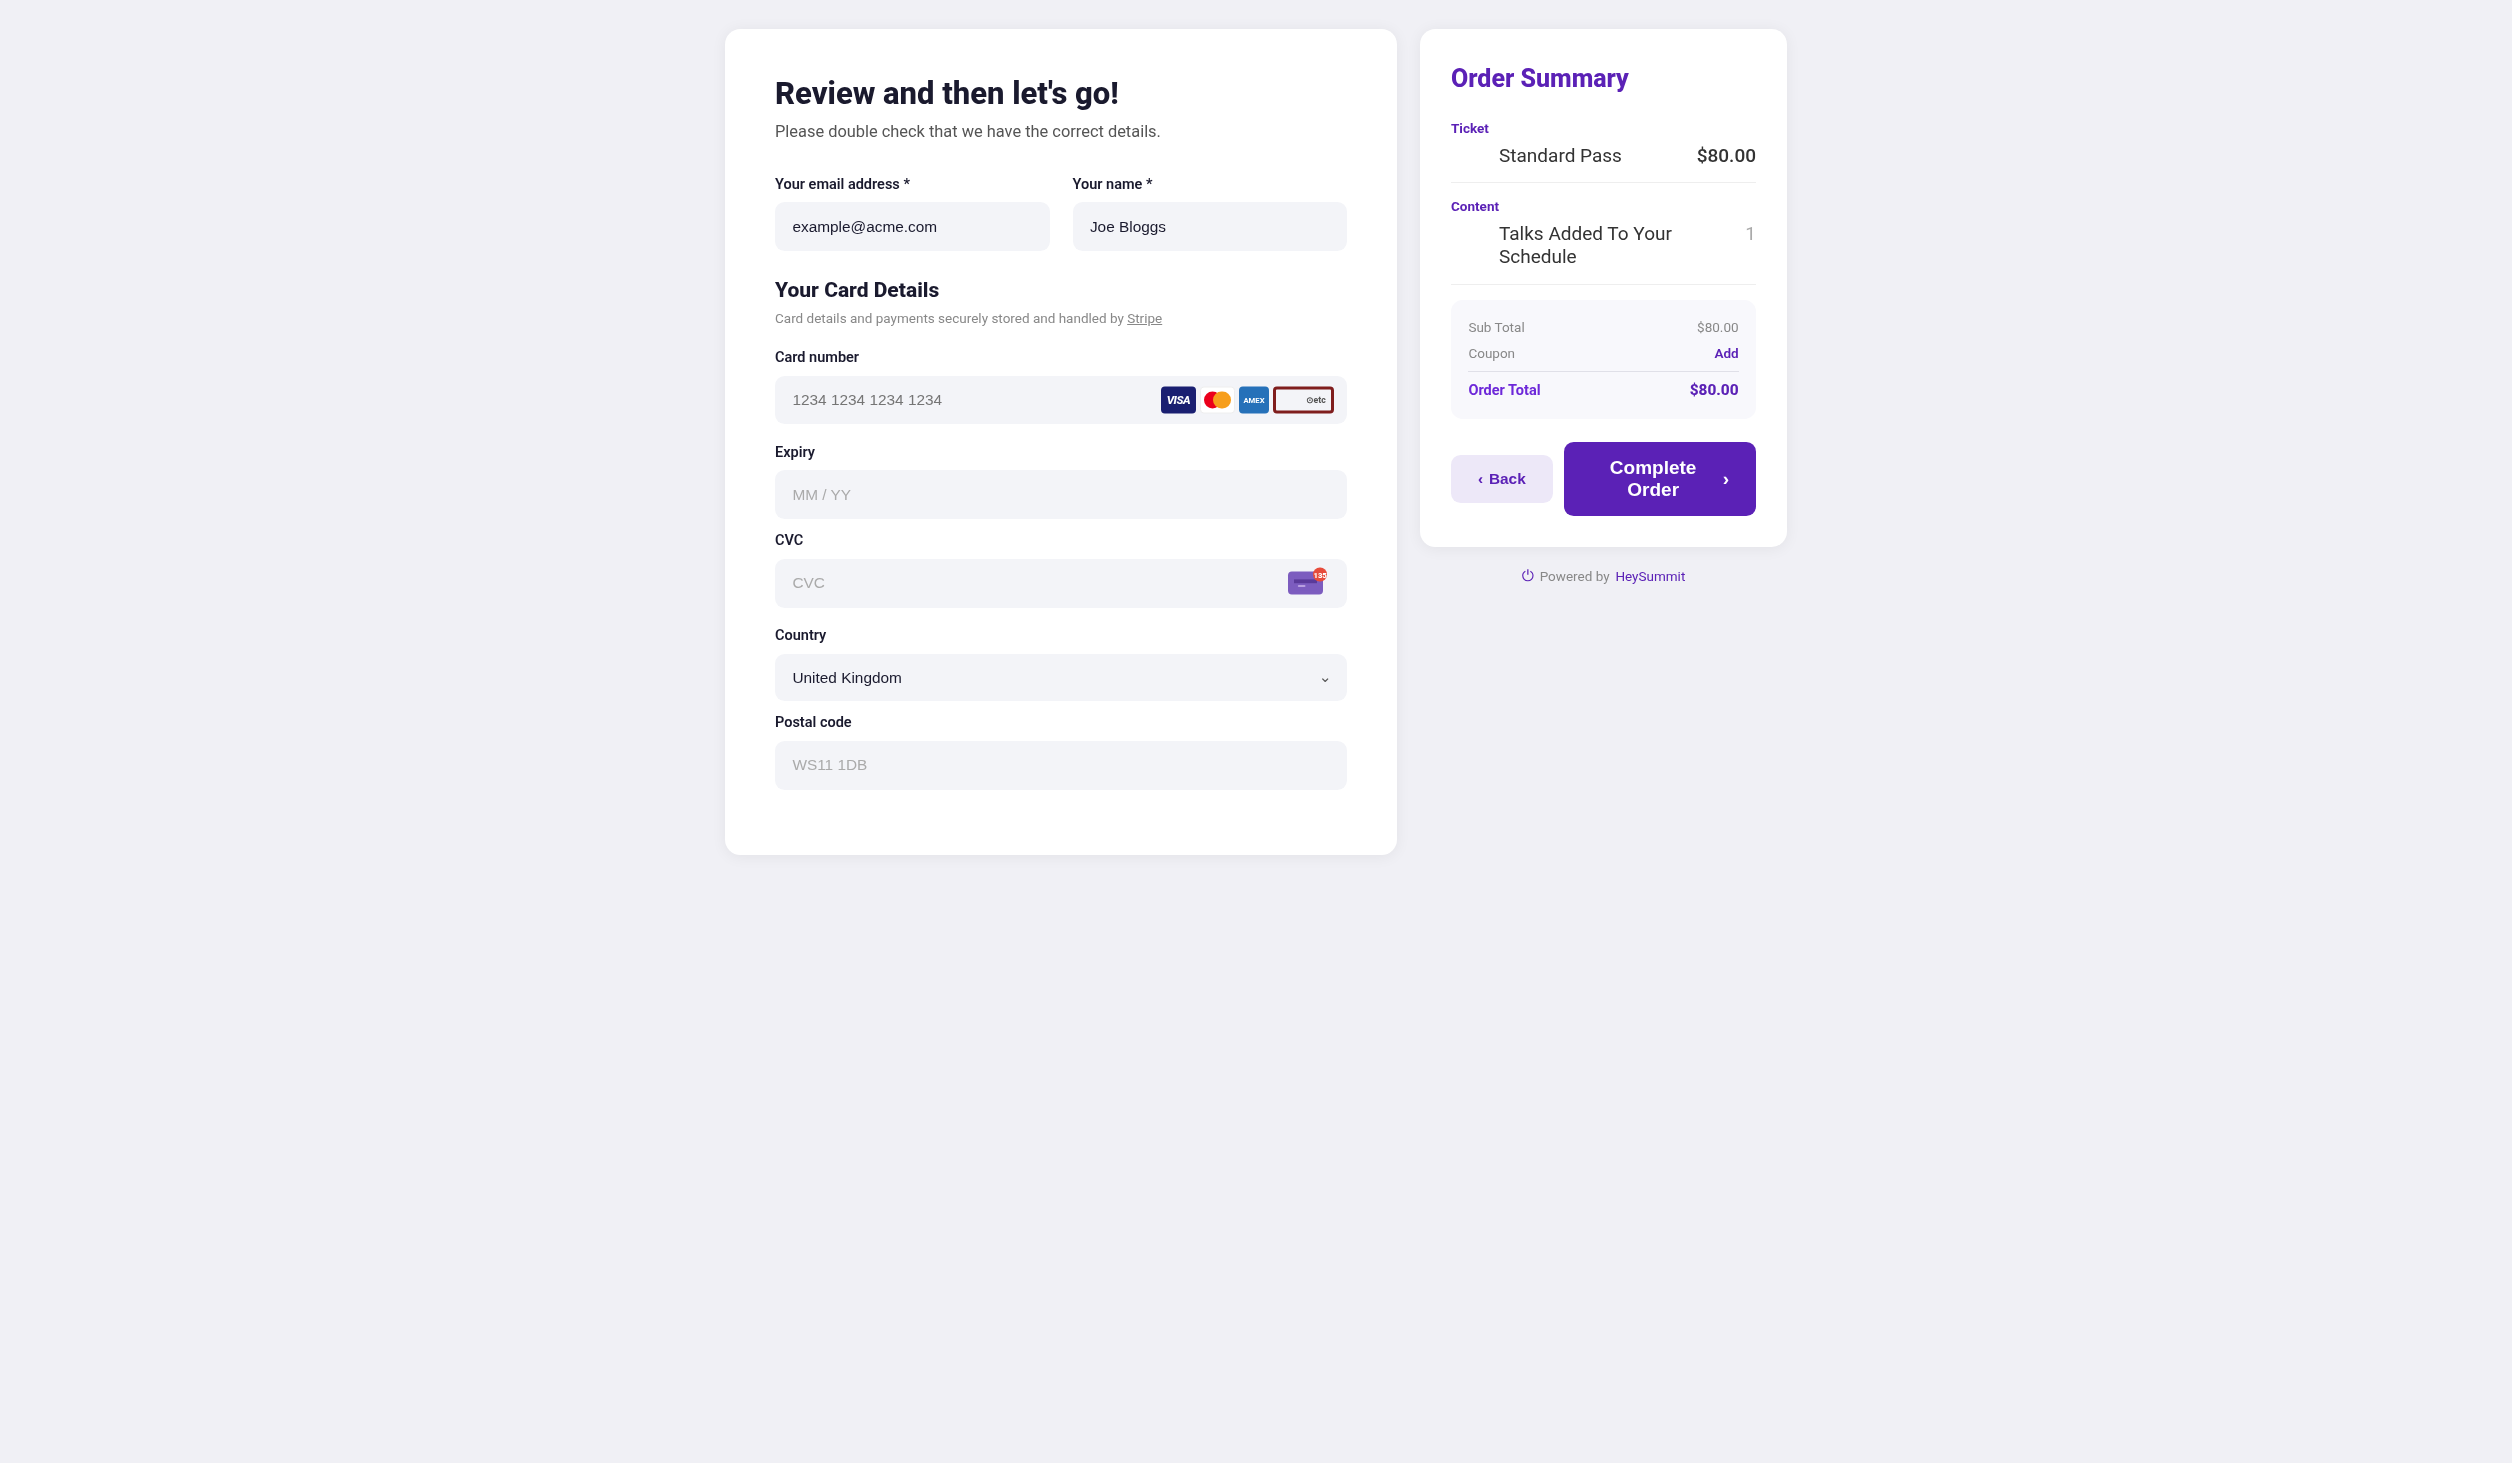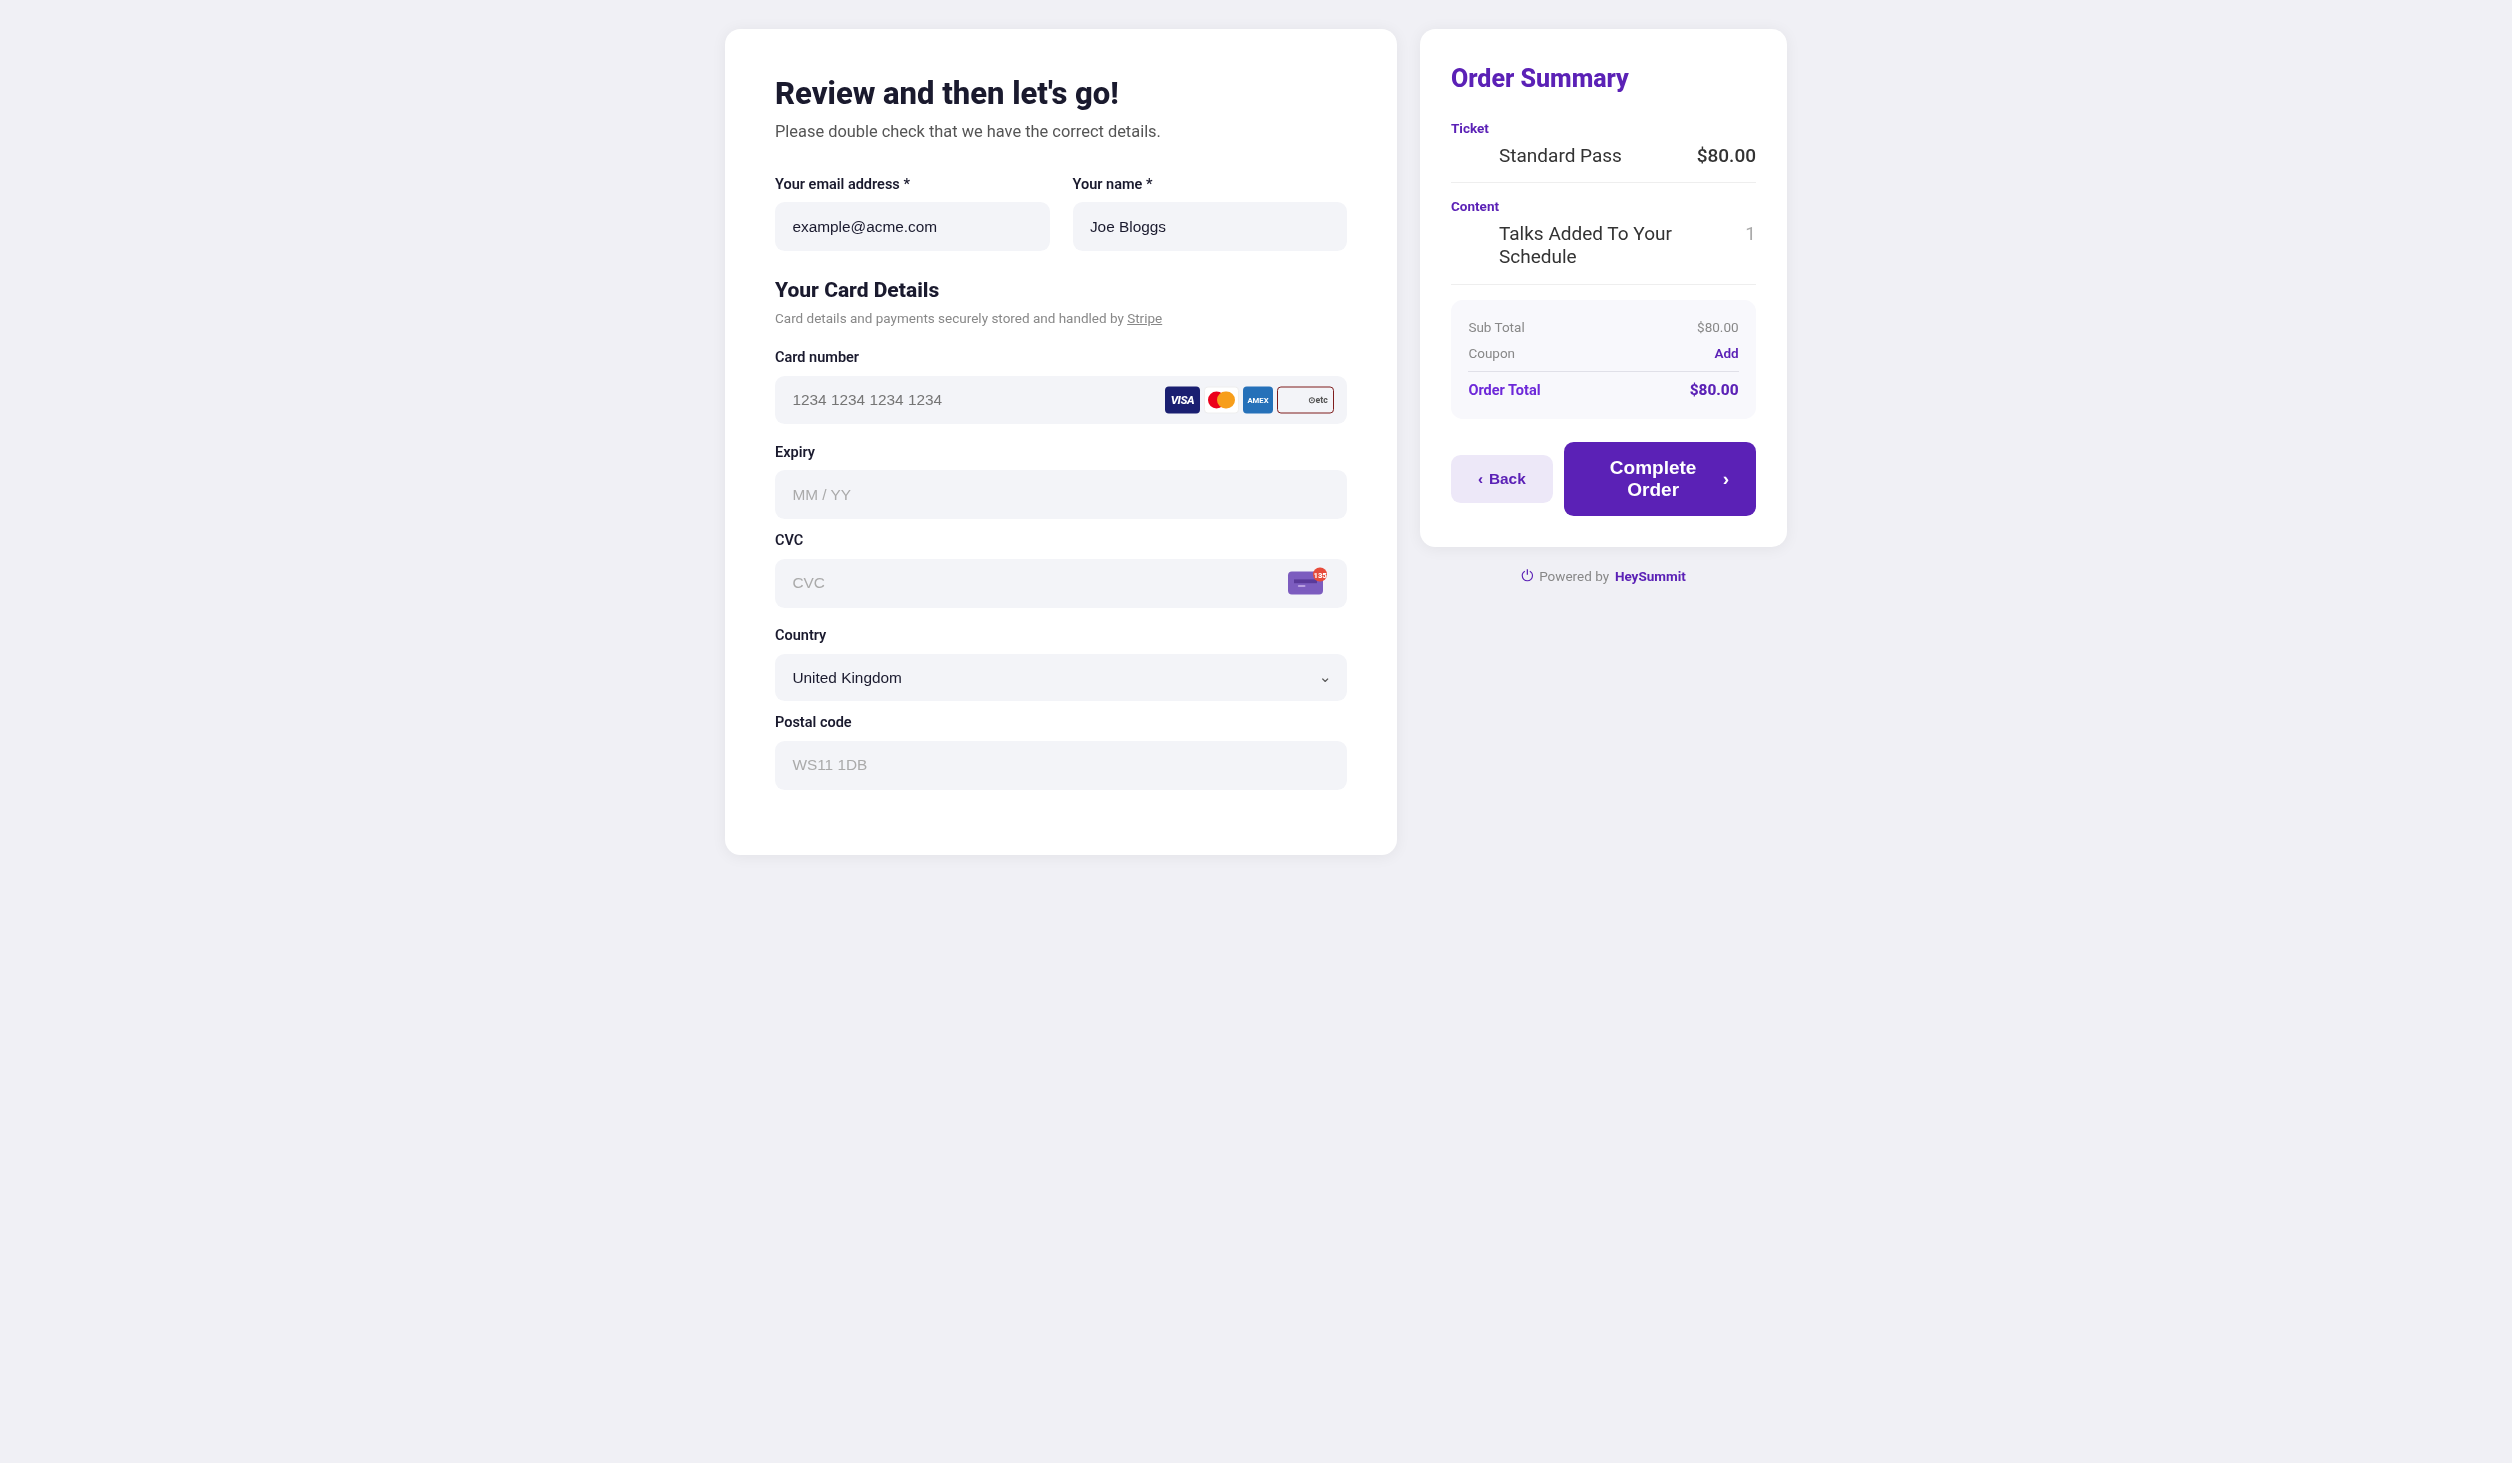--- a/index.html
+++ b/index.html
@@ -146,21 +146,21 @@
       background: #2671b9;
       color: #fff;
       font-size: 7.7px;
       font-weight: 700;
       padding: 0 4.8px;
     }
     .card-icon-etc {
       background: #f3f4f8;
       color: #555;
       font-size: 8.7px;
-      border: 1px solid #7f1d1d;
+      border: 3px solid #7f1d1d;
       padding-left: 30px;
     }
     .two-col {
       display: flex;
       gap: 13px;
       margin-bottom: 19.3px;
       flex-direction: column;
     }
     .cvc-wrapper {
       position: relative;
@@ -341,21 +341,21 @@
       text-align: center;
       font-size: 13.5px;
       color: #888;
       display: flex;
       align-items: center;
       justify-content: center;
       gap: 5.8px;
     }
     .powered-by .brand {
       color: #5b21b6;
-      font-weight: 700;
+      font-weight: 400;
     }
     .power-icon {
       color: #5b21b6;
       font-size: 15.4px;
     }
   </style>
 </head>
 <body>
 
 <div class="page-wrapper">

